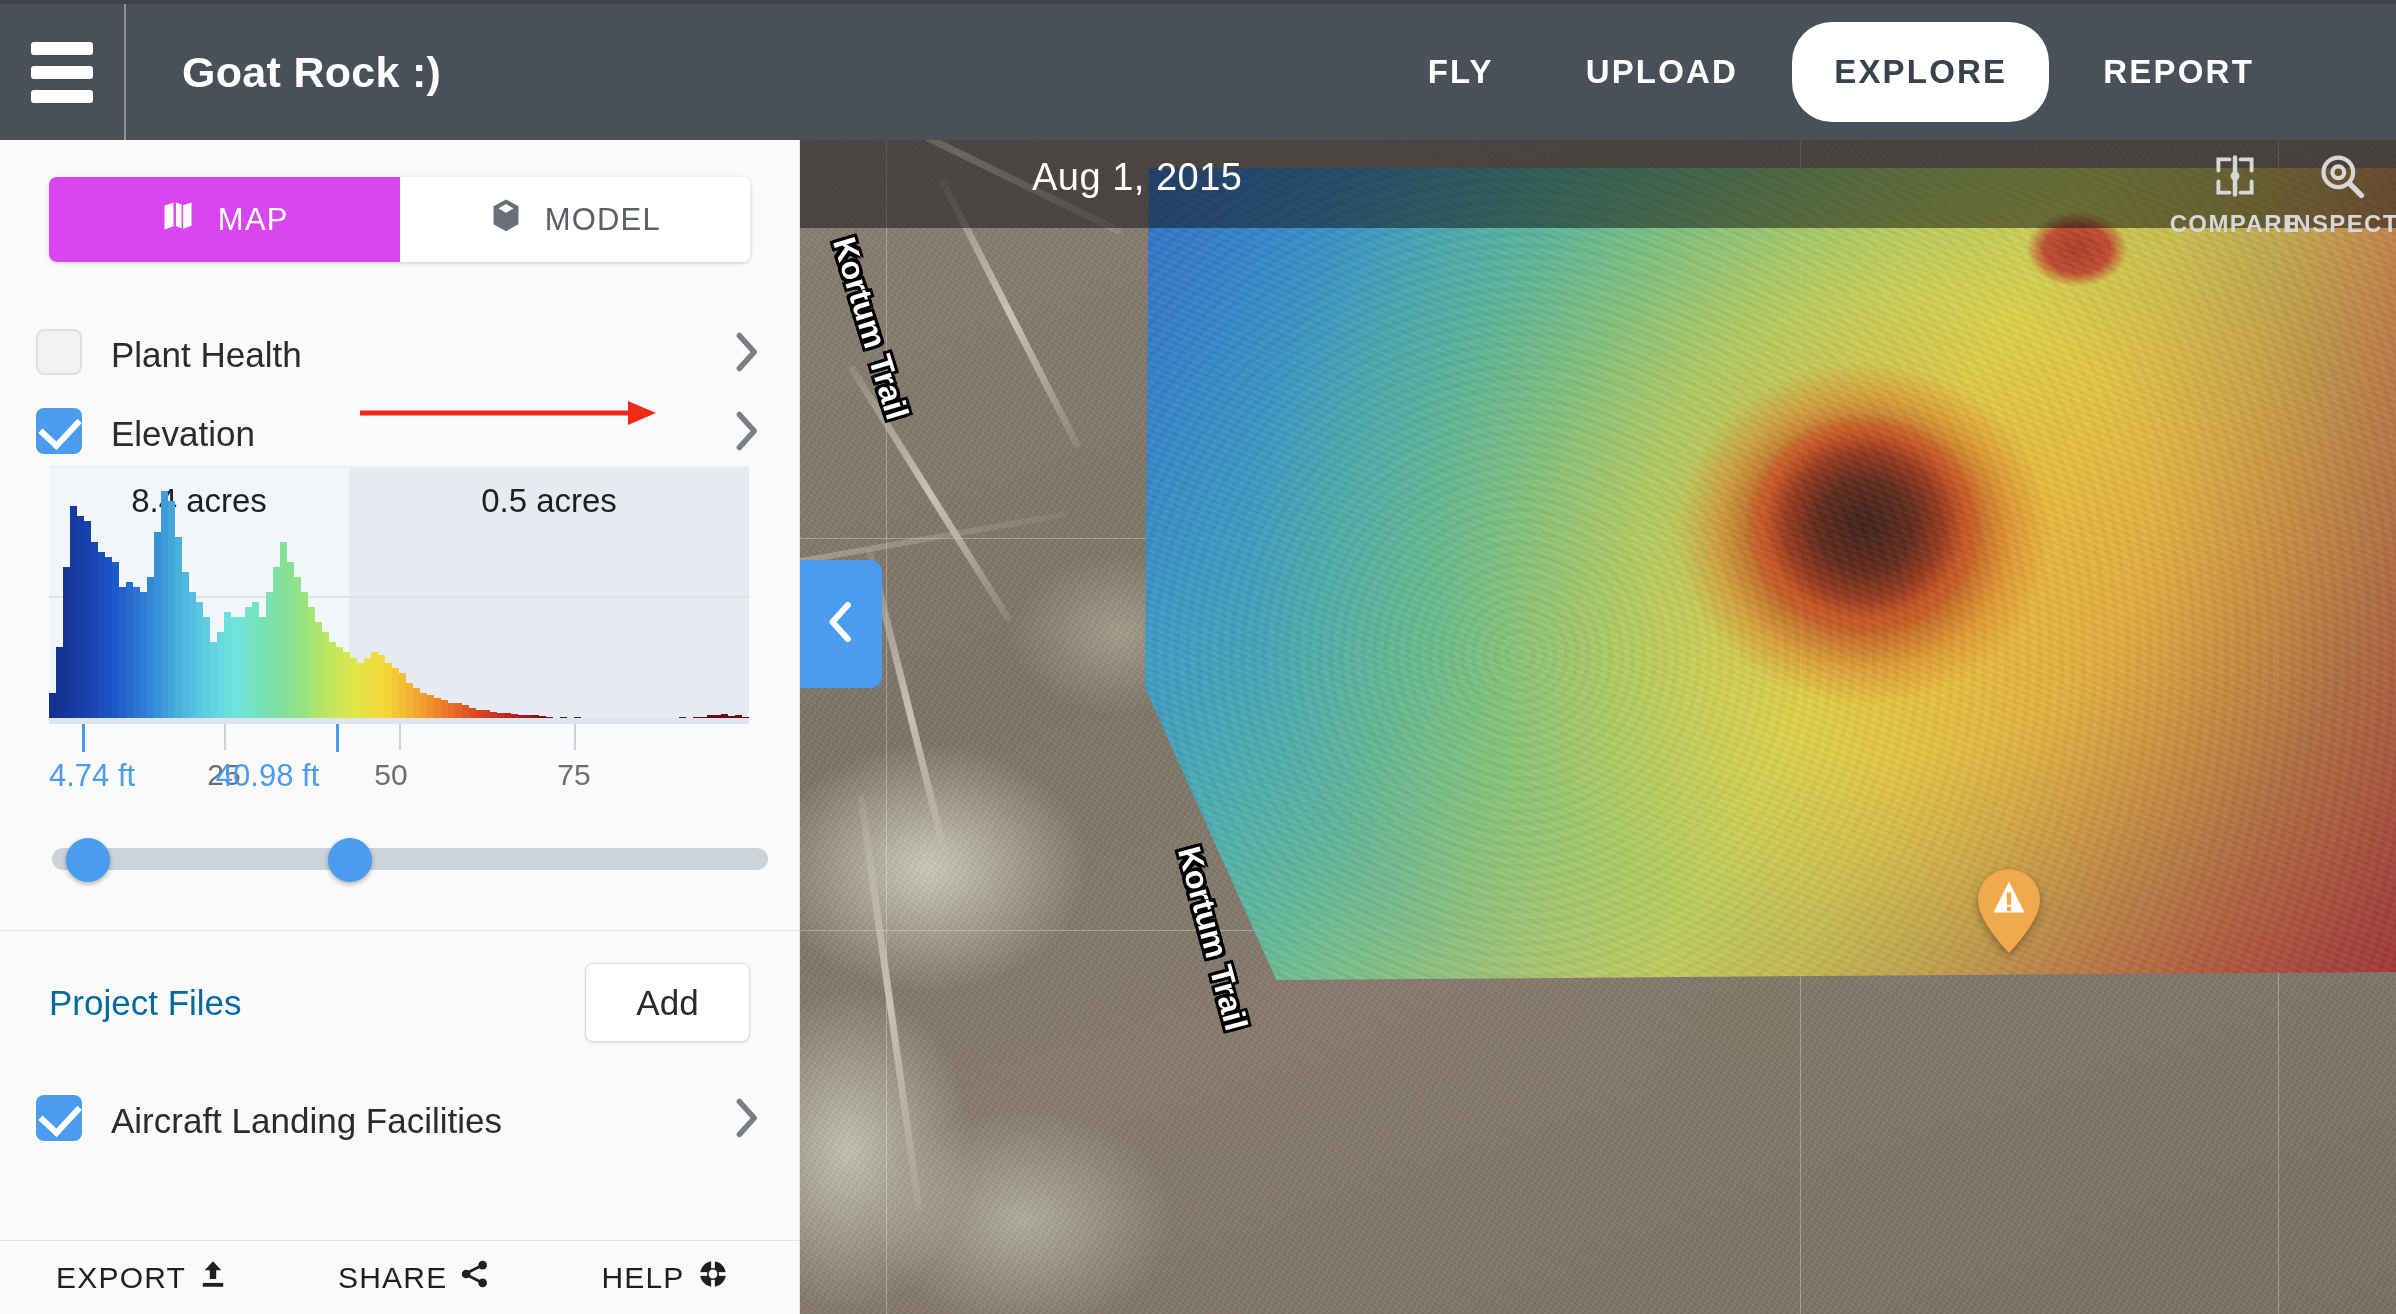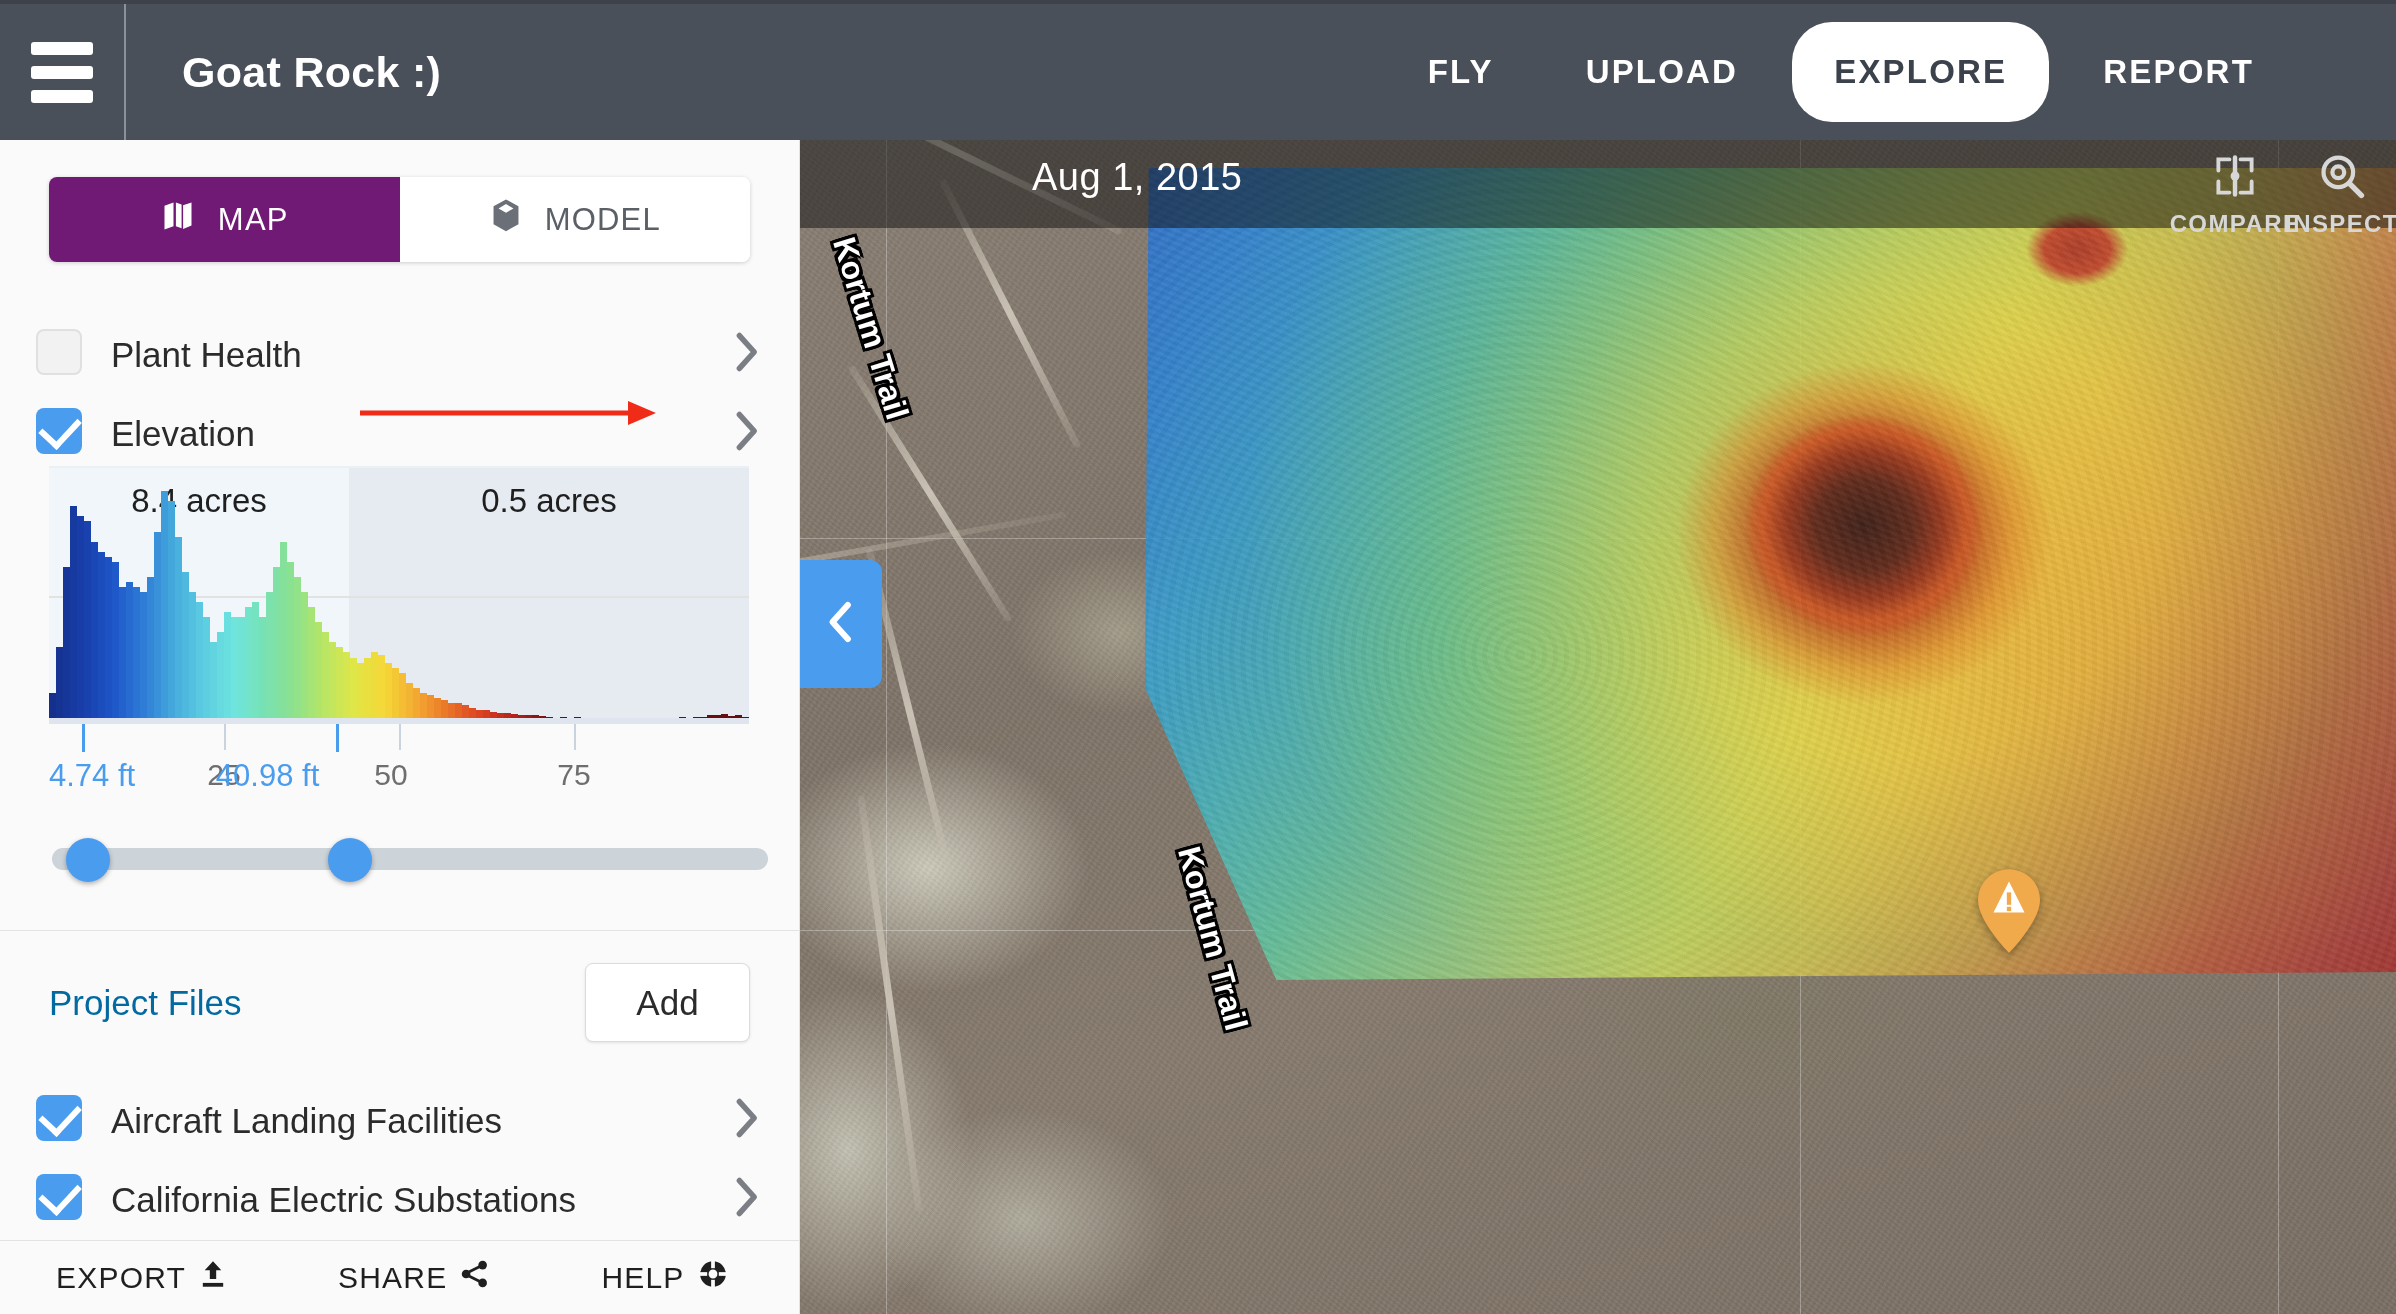--- a/index.html
+++ b/index.html
@@ -80,21 +80,21 @@
     background: #fff;
   }
   .viewtoggle-btn {
     flex: 1;
     display: flex; align-items: center; justify-content: center;
     gap: 22px;
     font-size: 31px;
     letter-spacing: 1.2px;
     cursor: pointer;
   }
-  .viewtoggle-btn.active { background: #701a75; color: #ffffff; }
+  .viewtoggle-btn.active { background: #d946ef; color: #ffffff; }
   .viewtoggle-btn:not(.active) { background: #ffffff; color: #5b5f66; }
 
   .layer-list { margin-top: 34px; }
   .layer-row {
     display: flex; align-items: flex-end;
     height: 79px;
     padding: 0 36px;
     position: relative;
     cursor: pointer;
   }
@@ -564,29 +564,20 @@
     <div class="file-list">
       <div class="layer-row">
         <div class="cbox on"></div>
         <div class="layer-label">Aircraft Landing Facilities</div>
         <div class="chev">
           <svg width="34" height="46" viewBox="0 0 20 28" fill="none" stroke="#7b7f85" stroke-width="3.4" stroke-linecap="round" stroke-linejoin="round">
               <path d="M6 4l9 10-9 10"></path>
             </svg>
         </div>
       </div>
-      <div class="layer-row">
-        <div class="cbox on"></div>
-        <div class="layer-label">California Electric Substations</div>
-        <div class="chev">
-          <svg width="34" height="46" viewBox="0 0 20 28" fill="none" stroke="#7b7f85" stroke-width="3.4" stroke-linecap="round" stroke-linejoin="round">
-              <path d="M6 4l9 10-9 10"></path>
-            </svg>
-        </div>
-      </div>
     </div>
 
     <div class="bottombar">
       <div class="bb-item bb-1">
         <span>EXPORT</span>
         <span>
           <svg width="26" height="28" viewBox="0 0 20 22" fill="#1f1f1f">
             <path d="M10 1 3.5 8h4v7h5V8h4L10 1z"></path>
               <rect x="2" y="18" width="16" height="3"></rect>
           </svg>

